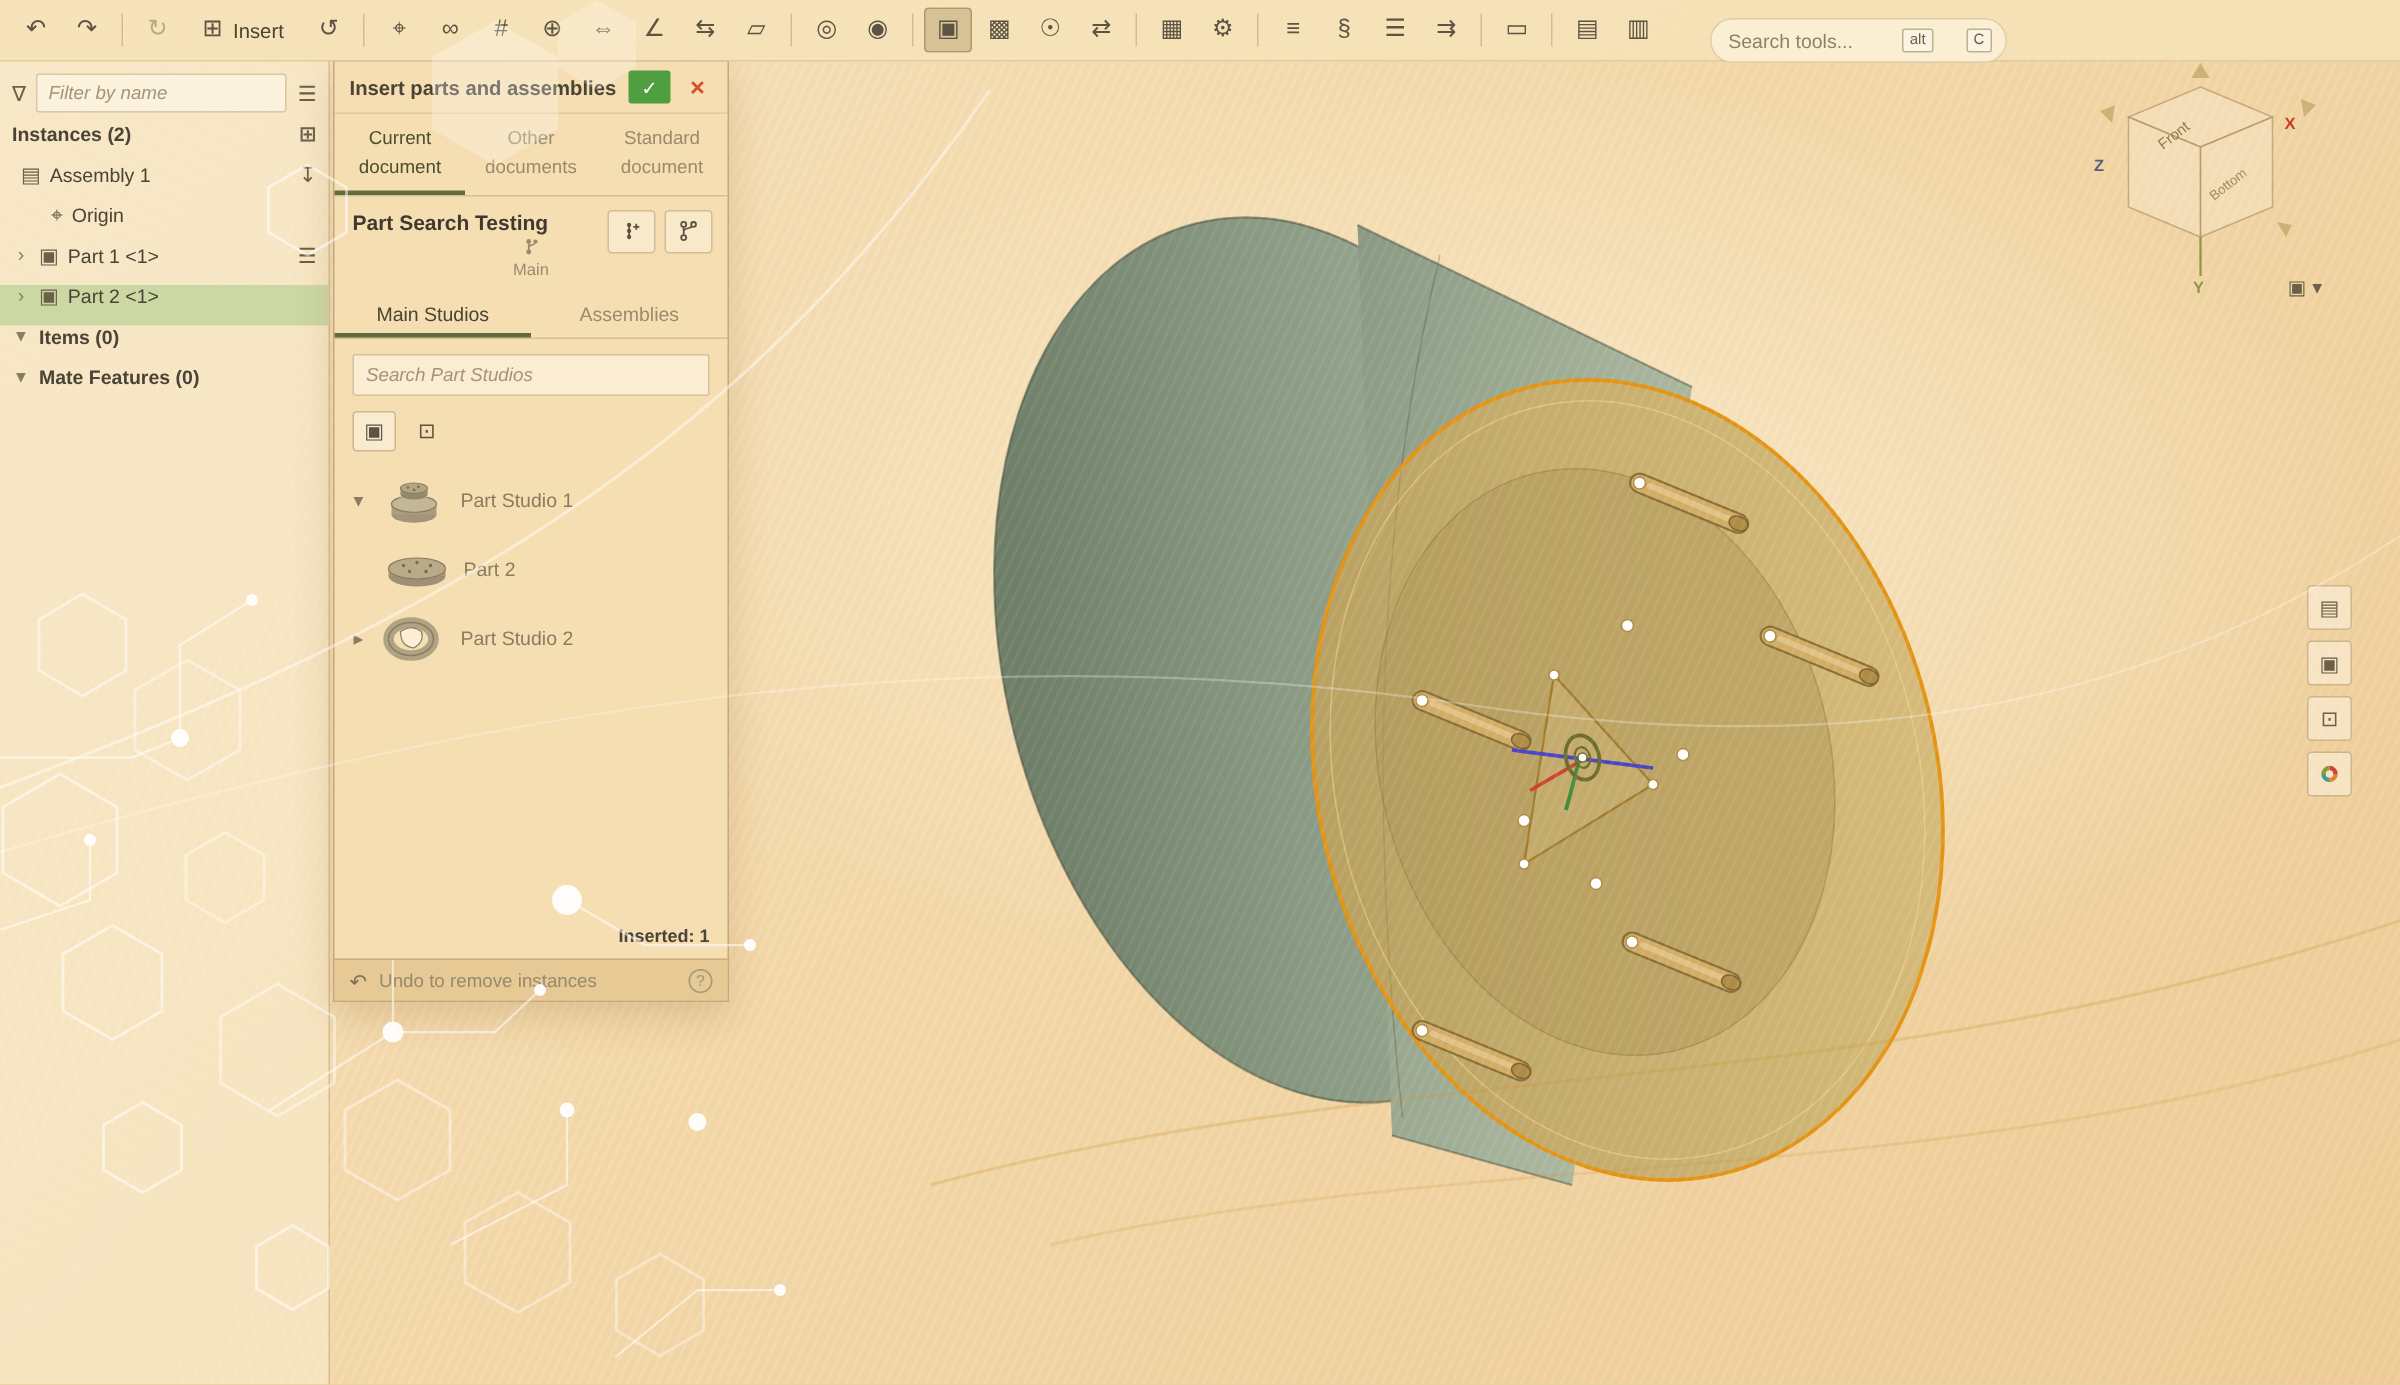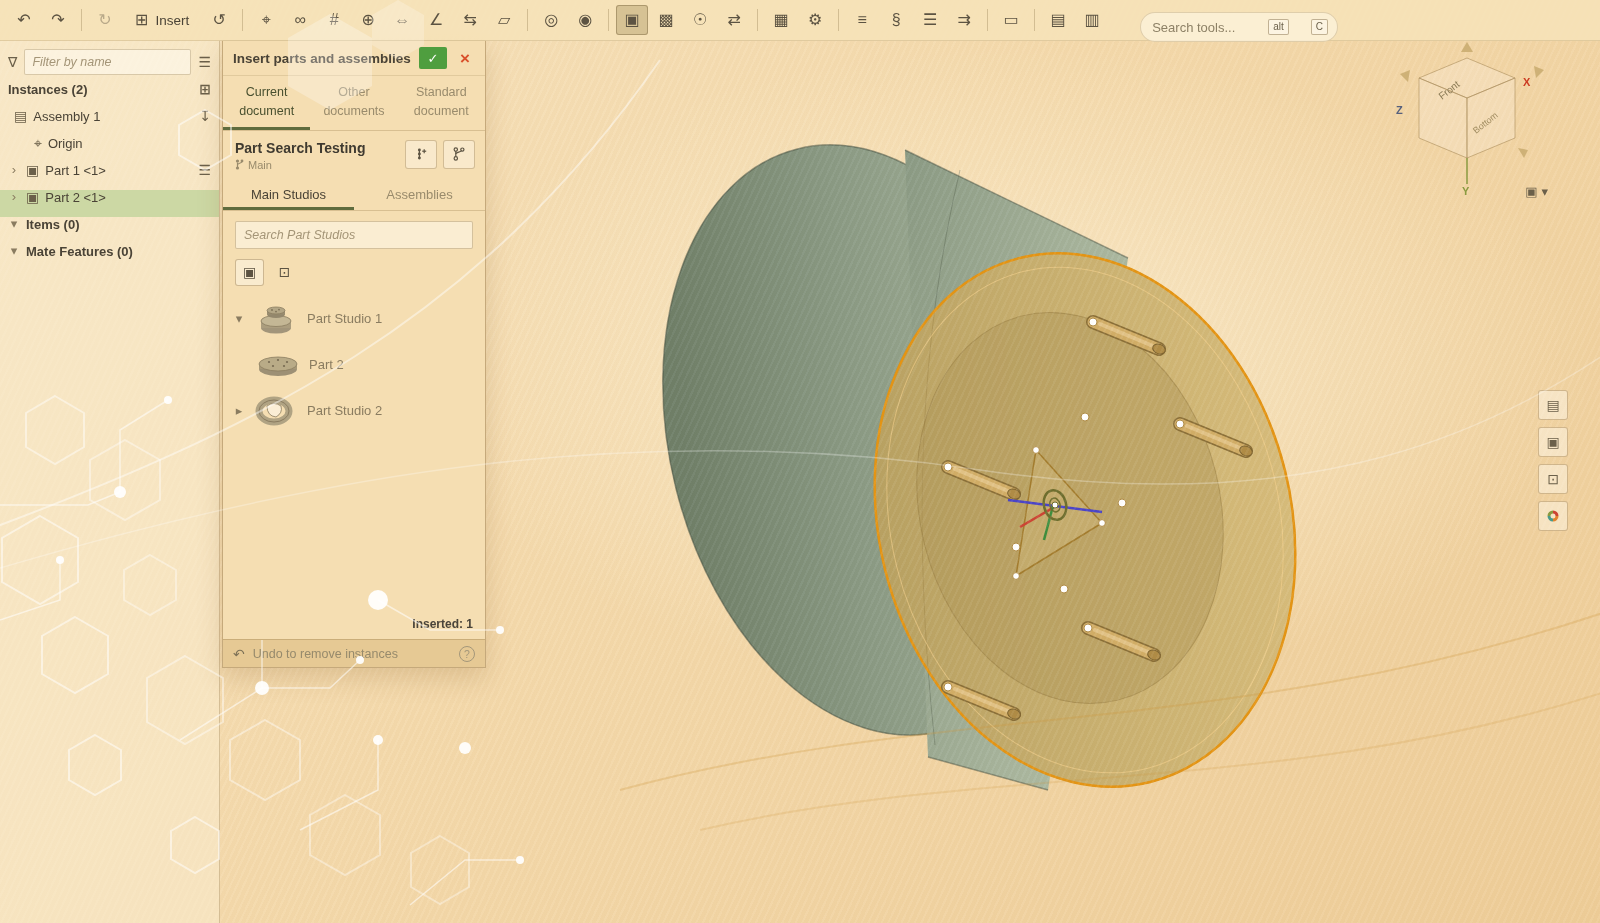--- a/index.html
+++ b/index.html
@@ -57,21 +57,21 @@
   .d-ok{width:28px;height:22px;border:0;border-radius:2px;background:#4f9e3f;color:#fff;font-size:13px;
     display:flex;align-items:center;justify-content:center;cursor:pointer;}
   .d-close{width:24px;height:24px;border:0;background:transparent;color:#d94f2a;font-size:17px;font-weight:bold;
     display:flex;align-items:center;justify-content:center;cursor:pointer;padding:0;}
   .d-tabs{display:flex;border-bottom:1px solid rgba(140,110,60,0.28);}
   .d-tab{flex:1;text-align:center;font-size:12.5px;line-height:1.55;padding:7px 2px 5px 2px;color:#998b6c;
     cursor:pointer;border-bottom:3px solid transparent;}
   .d-tab.active{color:#49502f;border-bottom-color:#5f6c3e;}
   .d-doc{position:relative;padding:9px 12px 7px 12px;}
   .d-doc-title{font-size:14px;font-weight:bold;color:#3f3a30;}
-  .d-doc-sub{display:flex;align-items:center;gap:4px;margin-top:3px;font-size:11px;color:#998b6c;}
+  .d-doc-sub{display:flex;align-items:center;gap:4px;margin-top:3px;font-size:11px;color:#998b6c;flex-direction:column;}
   .d-doc-btns{position:absolute;right:10px;top:9px;display:flex;gap:6px;}
   .mini-btn{width:30px;height:27px;display:flex;align-items:center;justify-content:center;cursor:pointer;
     background:rgba(255,251,240,0.40);border:1px solid rgba(150,120,70,0.40);border-radius:3px;color:#5c5342;}
   .d-subtabs{display:flex;border-bottom:1px solid rgba(140,110,60,0.28);margin-top:2px;}
   .d-subtab{flex:1;text-align:center;font-size:13px;padding:7px 0 5px 0;color:#998b6c;cursor:pointer;
     border-bottom:3px solid transparent;}
   .d-subtab.active{color:#4a4336;border-bottom-color:#5f6c3e;}
   .d-search{padding:10px 12px 6px 12px;}
   .d-search input{width:100%;box-sizing:border-box;height:28px;padding:0 8px;font-size:12.5px;outline:none;
     background:rgba(255,251,242,0.50);border:1px solid rgba(150,120,70,0.38);border-radius:2px;color:#be185d;

